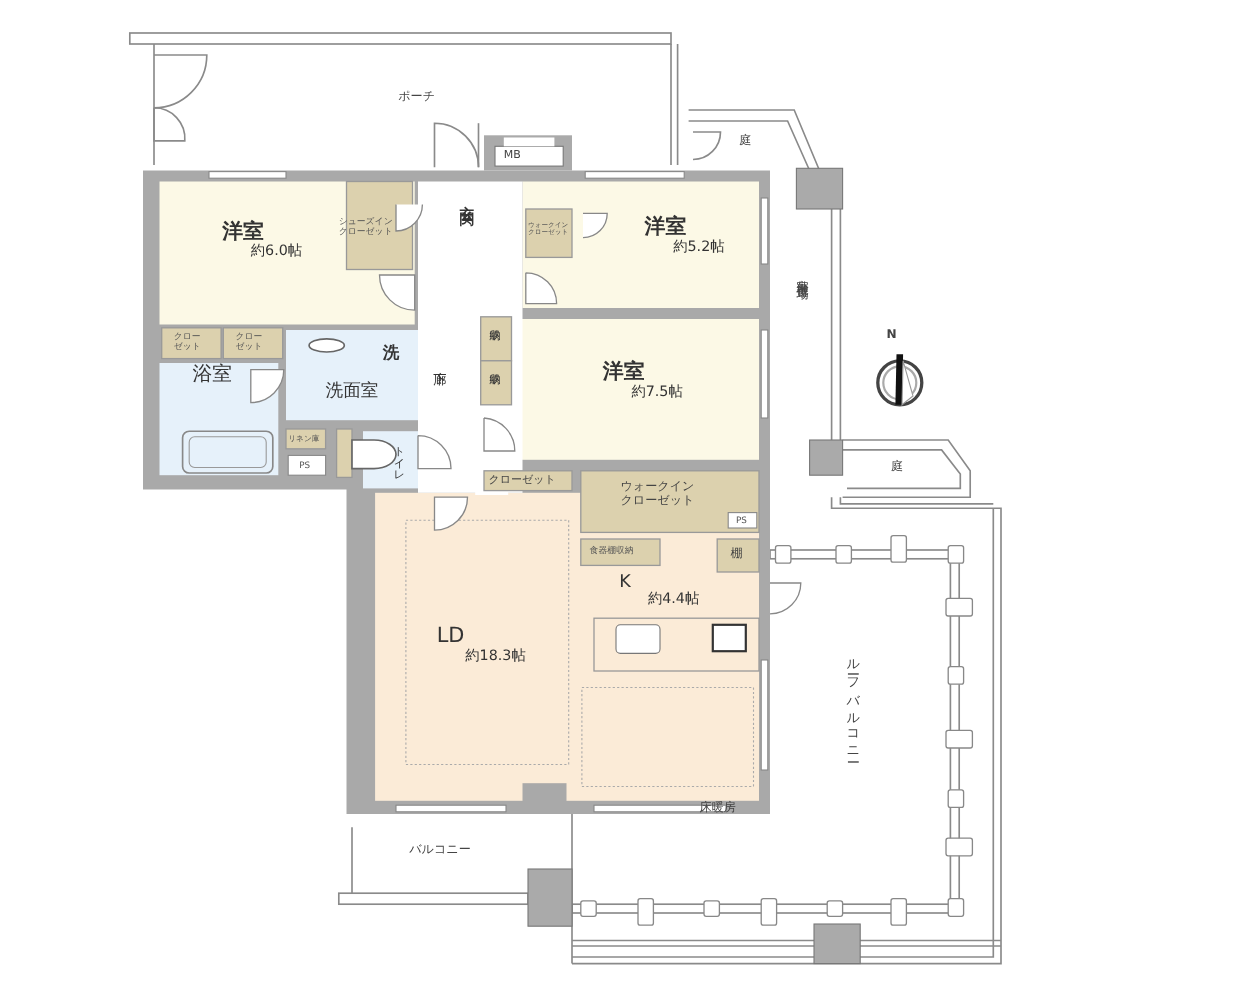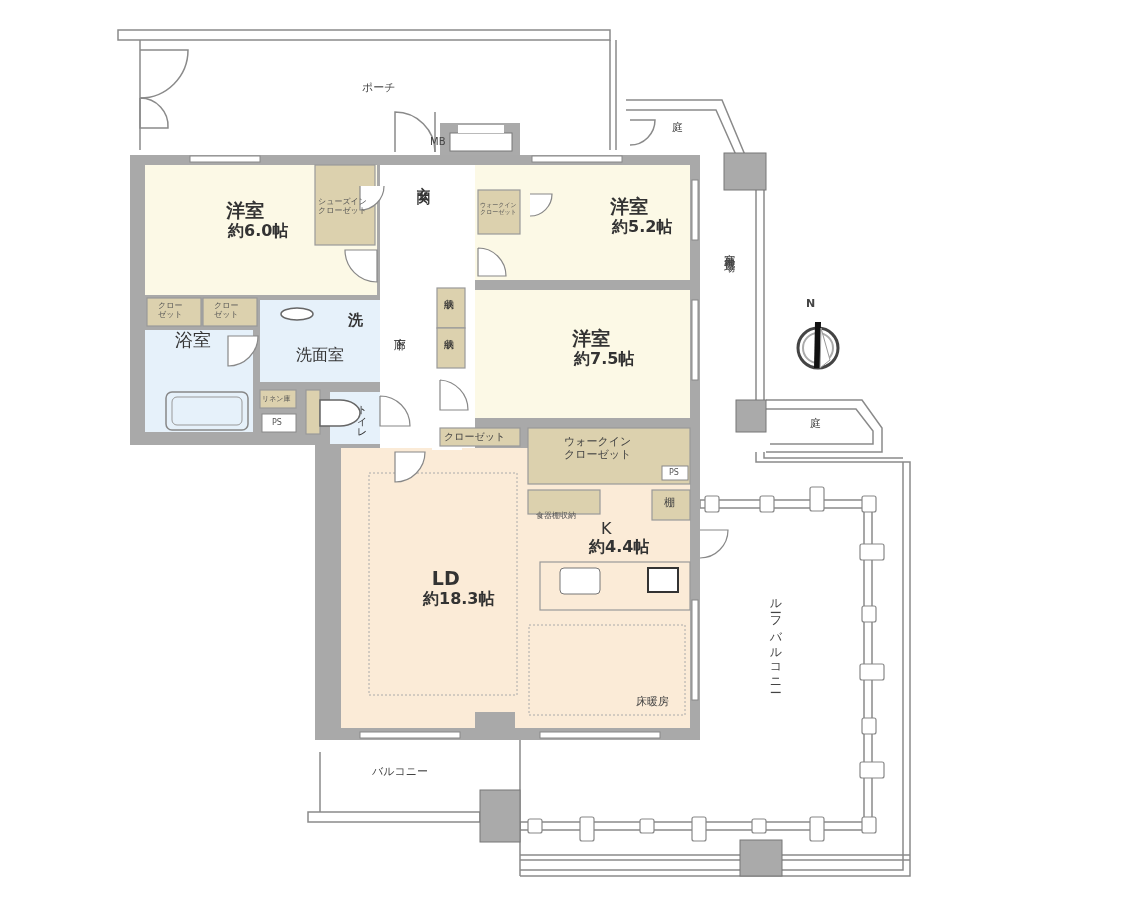--- a/index.html
+++ b/index.html
@@ -1,21 +1,21 @@
 <!DOCTYPE html>
 <html><head>
 <meta charset="utf-8">
 <style>
   html, body { margin:0; padding:0; background:#ffffff; }
   body { width:1124px; height:910px; position:relative; overflow:hidden;
          font-family:"DejaVu Sans", sans-serif; }
   svg { position:absolute; left:0; top:0; }
-  .lbl { position:absolute; color:#333; white-space:nowrap; text-align:center; line-height:1.15; }
+  .lbl { position:absolute; color:#333; white-space:nowrap; text-align:left; line-height:1.15; }
   .room-name { font-size:19px; font-weight:bold; }
-  .room-size { font-size:16px; font-weight:bold;padding-left:26px; }
+  .room-size { font-size:13px; font-weight:normal;padding-left:26px; }
   .small { font-size:11px; color:#444; }
   .tiny { font-size:8px; color:#555; line-height:1.1; }
   .vert { writing-mode:vertical-rl; letter-spacing:2px; }
   .bigvert { font-size:13px; font-weight:bold; letter-spacing:6px; }
 </style>
 </head>
 <body>
 
 <svg width="1124" height="910" viewBox="0 0 1124 910">
 
@@ -164,56 +164,56 @@
 
   <g transform="translate(818,348)">
     <circle r="20" fill="#fff" stroke="#444" stroke-width="3"></circle>
     <circle r="15" fill="none" stroke="#aaa" stroke-width="2"></circle>
     <polygon points="-3,-26 3,-26 2,20 -4,20" fill="#111"></polygon>
     <polygon points="3,-20 12,12 2,20" fill="#fff" stroke="#999"></polygon>
   </g>
 </svg>
 
 <div class="lbl small" style="left:362px;top:82px">ポーチ</div>
-<div class="lbl small" style="left:430px;top:136px;font-size:10px">MB</div>
+<div class="lbl small" style="left:458px;top:136px;font-size:10px">MB</div>
 <div class="lbl small" style="left:672px;top:122px">庭</div>
 <div class="lbl small vert" style="left:722px;top:245px">室外機置場</div>
 <div class="lbl small" style="left:806px;top:298px;font-weight:bold">N</div>
 <div class="lbl small" style="left:810px;top:418px">庭</div>
 <div class="lbl small vert" style="left:768px;top:590px;font-size:12px">ルーフバルコニー</div>
 <div class="lbl small" style="left:372px;top:766px">バルコニー</div>
 
 <div class="lbl" style="left:202px;top:200px">
   <div class="room-name">洋室</div>
   <div class="room-size">約6.0帖</div>
 </div>
 <div class="lbl" style="left:586px;top:196px">
   <div class="room-name">洋室</div>
   <div class="room-size">約5.2帖</div>
 </div>
 <div class="lbl" style="left:548px;top:328px">
   <div class="room-name">洋室</div>
   <div class="room-size">約7.5帖</div>
 </div>
 <div class="lbl" style="left:397px;top:568px">
-  <div class="room-name" style="font-weight:bold">LD</div>
+  <div class="room-name" style="font-weight:normal">LD</div>
   <div class="room-size">約18.3帖</div>
 </div>
 <div class="lbl" style="left:563px;top:520px">
   <div class="room-name" style="font-weight:normal;font-size:16px">K</div>
   <div class="room-size">約4.4帖</div>
 </div>
 <div class="lbl vert bigvert" style="left:415px;top:176px">玄関</div>
 <div class="lbl vert" style="left:392px;top:328px;font-size:12px">廊下</div>
 <div class="lbl" style="left:175px;top:330px;font-size:18px">浴室</div>
 <div class="lbl" style="left:296px;top:346px;font-size:16px">洗面室</div>
 <div class="lbl vert" style="left:356px;top:398px;font-size:10px;letter-spacing:0">トイレ</div>
 <div class="lbl" style="left:348px;top:312px;font-size:15px;font-weight:bold">洗</div>
 
-<div class="lbl tiny" style="left:318px;top:198px">
+<div class="lbl tiny" style="left:308px;top:198px">
   <div>シューズイン</div>
   <div>クローゼット</div>
 </div>
 <div class="lbl tiny" style="left:480px;top:202px;font-size:6px">
   <div>ウォークイン</div>
   <div>クローゼット</div>
 </div>
 <div class="lbl tiny" style="left:158px;top:302px">
   <div>クロー</div>
   <div>ゼット</div>
@@ -223,17 +223,17 @@
   <div>ゼット</div>
 </div>
 <div class="lbl vert" style="left:443px;top:291px;font-size:10px;letter-spacing:0">収納</div>
 <div class="lbl vert" style="left:443px;top:331px;font-size:10px;letter-spacing:0">収納</div>
 <div class="lbl tiny" style="left:262px;top:396px;font-size:7px">リネン庫</div>
 <div class="lbl small" style="left:444px;top:431px;font-size:10px">クローゼット</div>
 <div class="lbl small" style="left:564px;top:436px;font-size:11px">
   <div>ウォークイン</div>
   <div>クローゼット</div>
 </div>
-<div class="lbl tiny" style="left:536px;top:512px">食器棚収納</div>
+<div class="lbl tiny" style="left:536px;top:497px">食器棚収納</div>
 <div class="lbl small" style="left:664px;top:497px">棚</div>
 <div class="lbl tiny" style="left:669px;top:469px">PS</div>
 <div class="lbl tiny" style="left:272px;top:419px">PS</div>
-<div class="lbl small" style="left:636px;top:696px">床暖房</div>
+<div class="lbl small" style="left:636px;top:728px">床暖房</div>
 
 </body></html>

